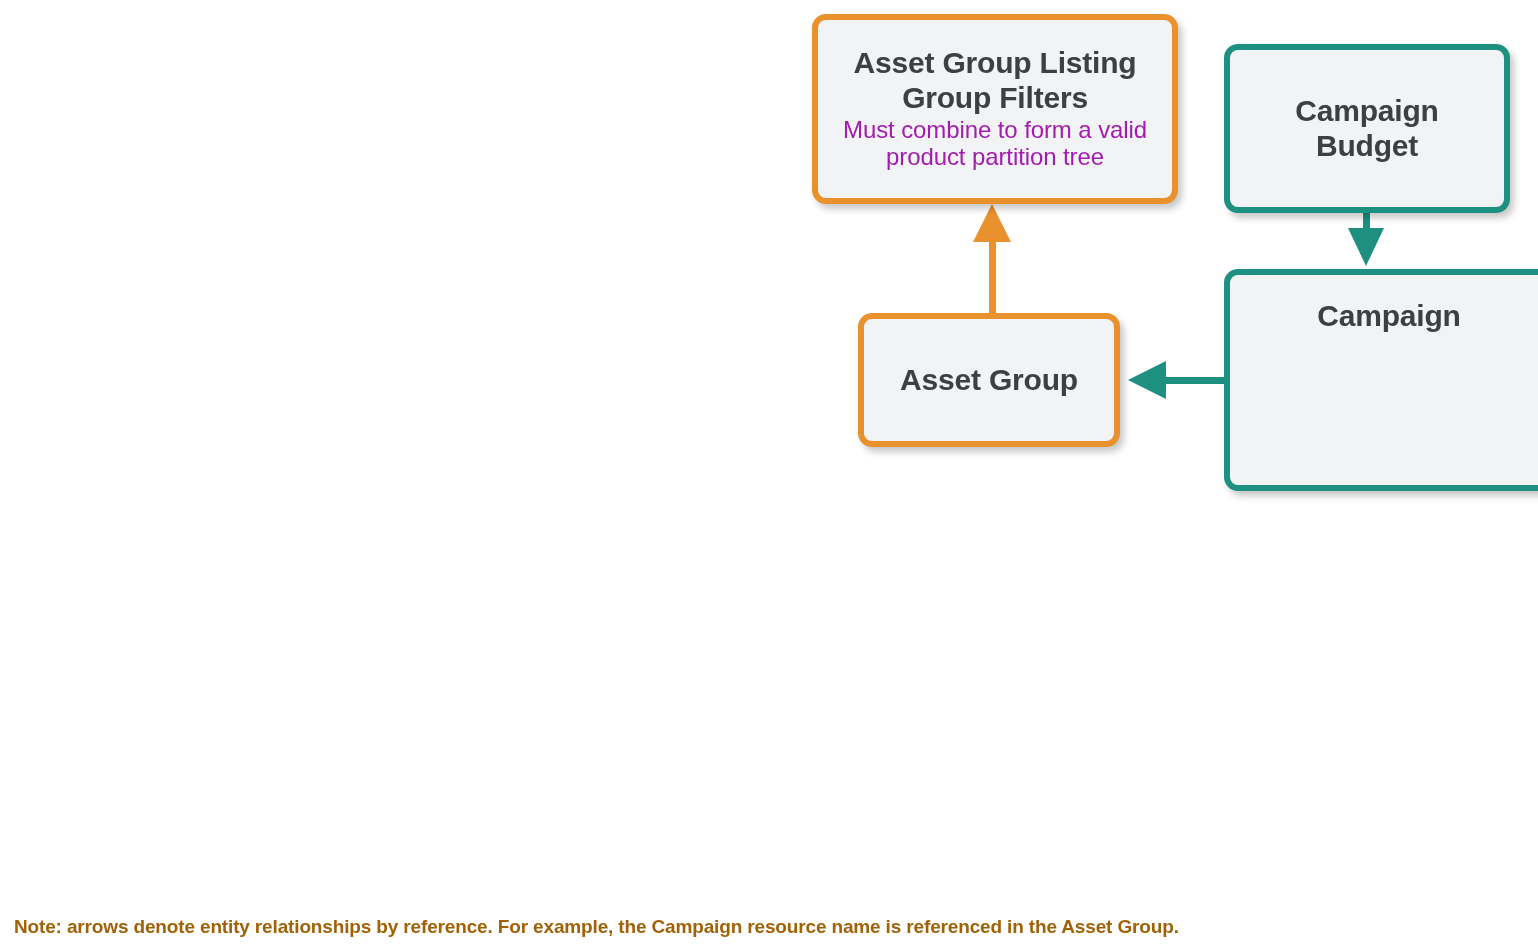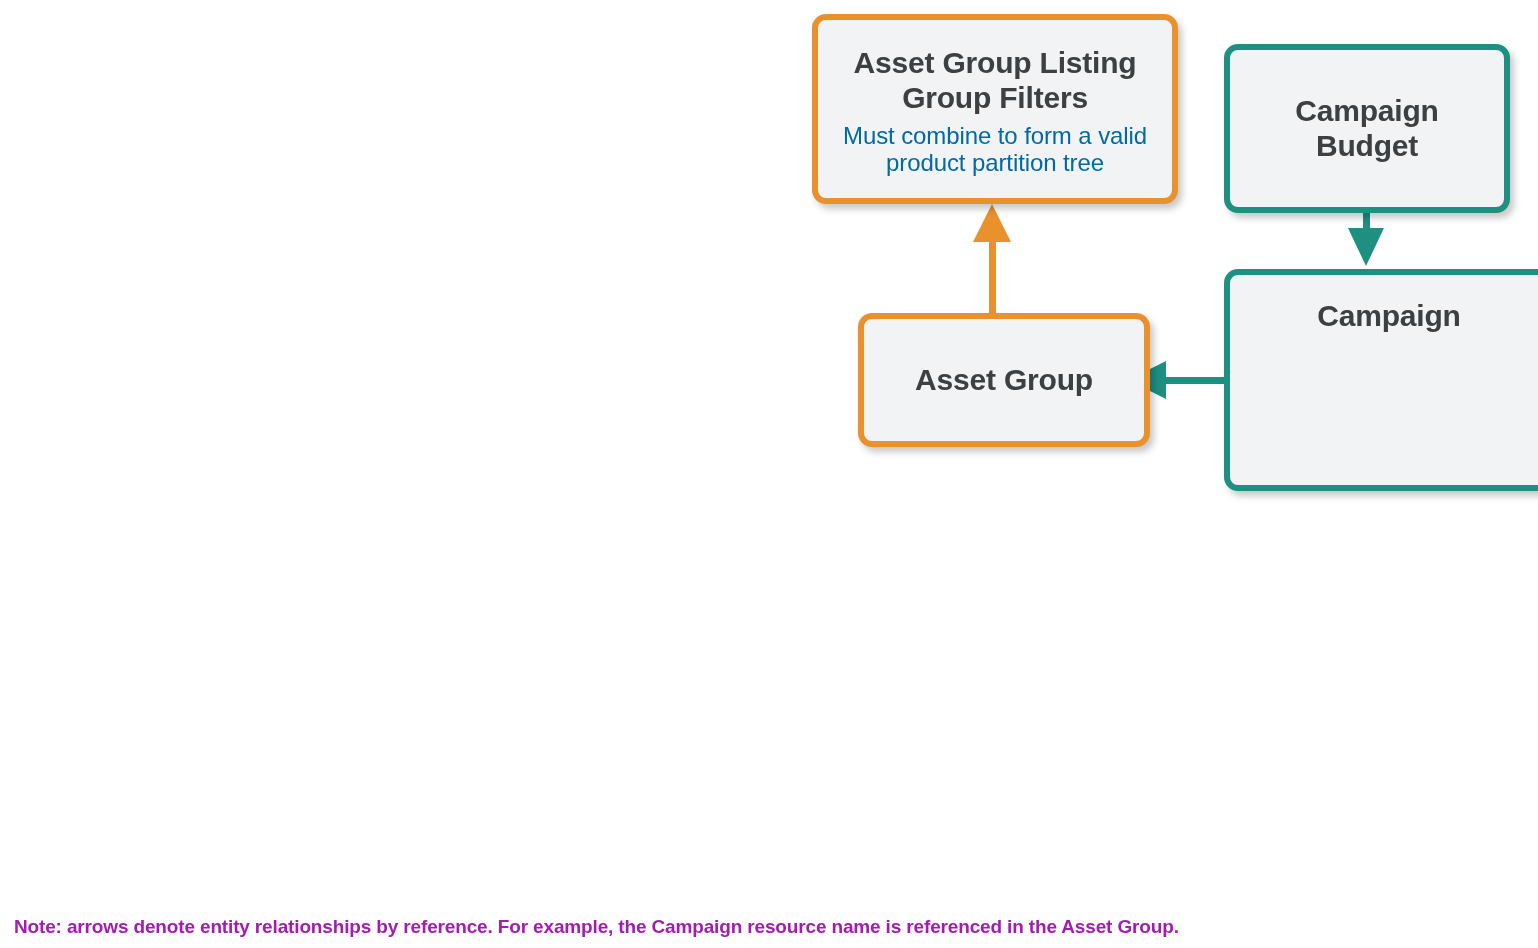--- a/index.html
+++ b/index.html
@@ -43,39 +43,38 @@
     font-weight: bold;
     font-size: 30px;
     line-height: 1.16;
     color: #3c4043;
     letter-spacing: -0.2px;
   }
   .node .node-sub {
     font-weight: normal;
     font-size: 24px;
     line-height: 1.14;
-    color: #0369a1;
-    margin-top: 6px;
+    color: #a21caf;
     letter-spacing: -0.1px;
   }
 
   .node-orange { border-color: #e8912d; }
   .node-teal   { border-color: #1d9082; }
 
   
   #node-aglgf {
     left: 812px;  top: 14px;   width: 366px;  height: 190px;
     justify-content: flex-start;
     padding-top: 26px;
   }
   #node-campaign-budget {
     left: 1224px; top: 44px;   width: 286px;  height: 169px;
   }
   #node-asset-group {
-    left: 858px;  top: 313px;  width: 292px;  height: 134px;
+    left: 858px;  top: 313px;  width: 262px;  height: 134px;
   }
   #node-campaign {
     left: 1224px; top: 269px;  width: 330px;  height: 222px;
     justify-content: flex-start;
     padding-top: 24px;
   }
 
   
   .connector {
     position: absolute;
@@ -131,21 +130,21 @@
     border-right: 38px solid #1d9082;
   }
 
   
   #footnote {
     position: absolute;
     left: 14px;
     top: 916px;
     font-size: 19px;
     font-weight: bold;
-    color: #a21caf;
+    color: #a16207;
     letter-spacing: -0.15px;
     white-space: nowrap;
   }
 </style>
 </head>
 <body>
 
 <div id="diagram-canvas">
 
   <div class="connector" id="conn-assetgroup-to-aglgf">

